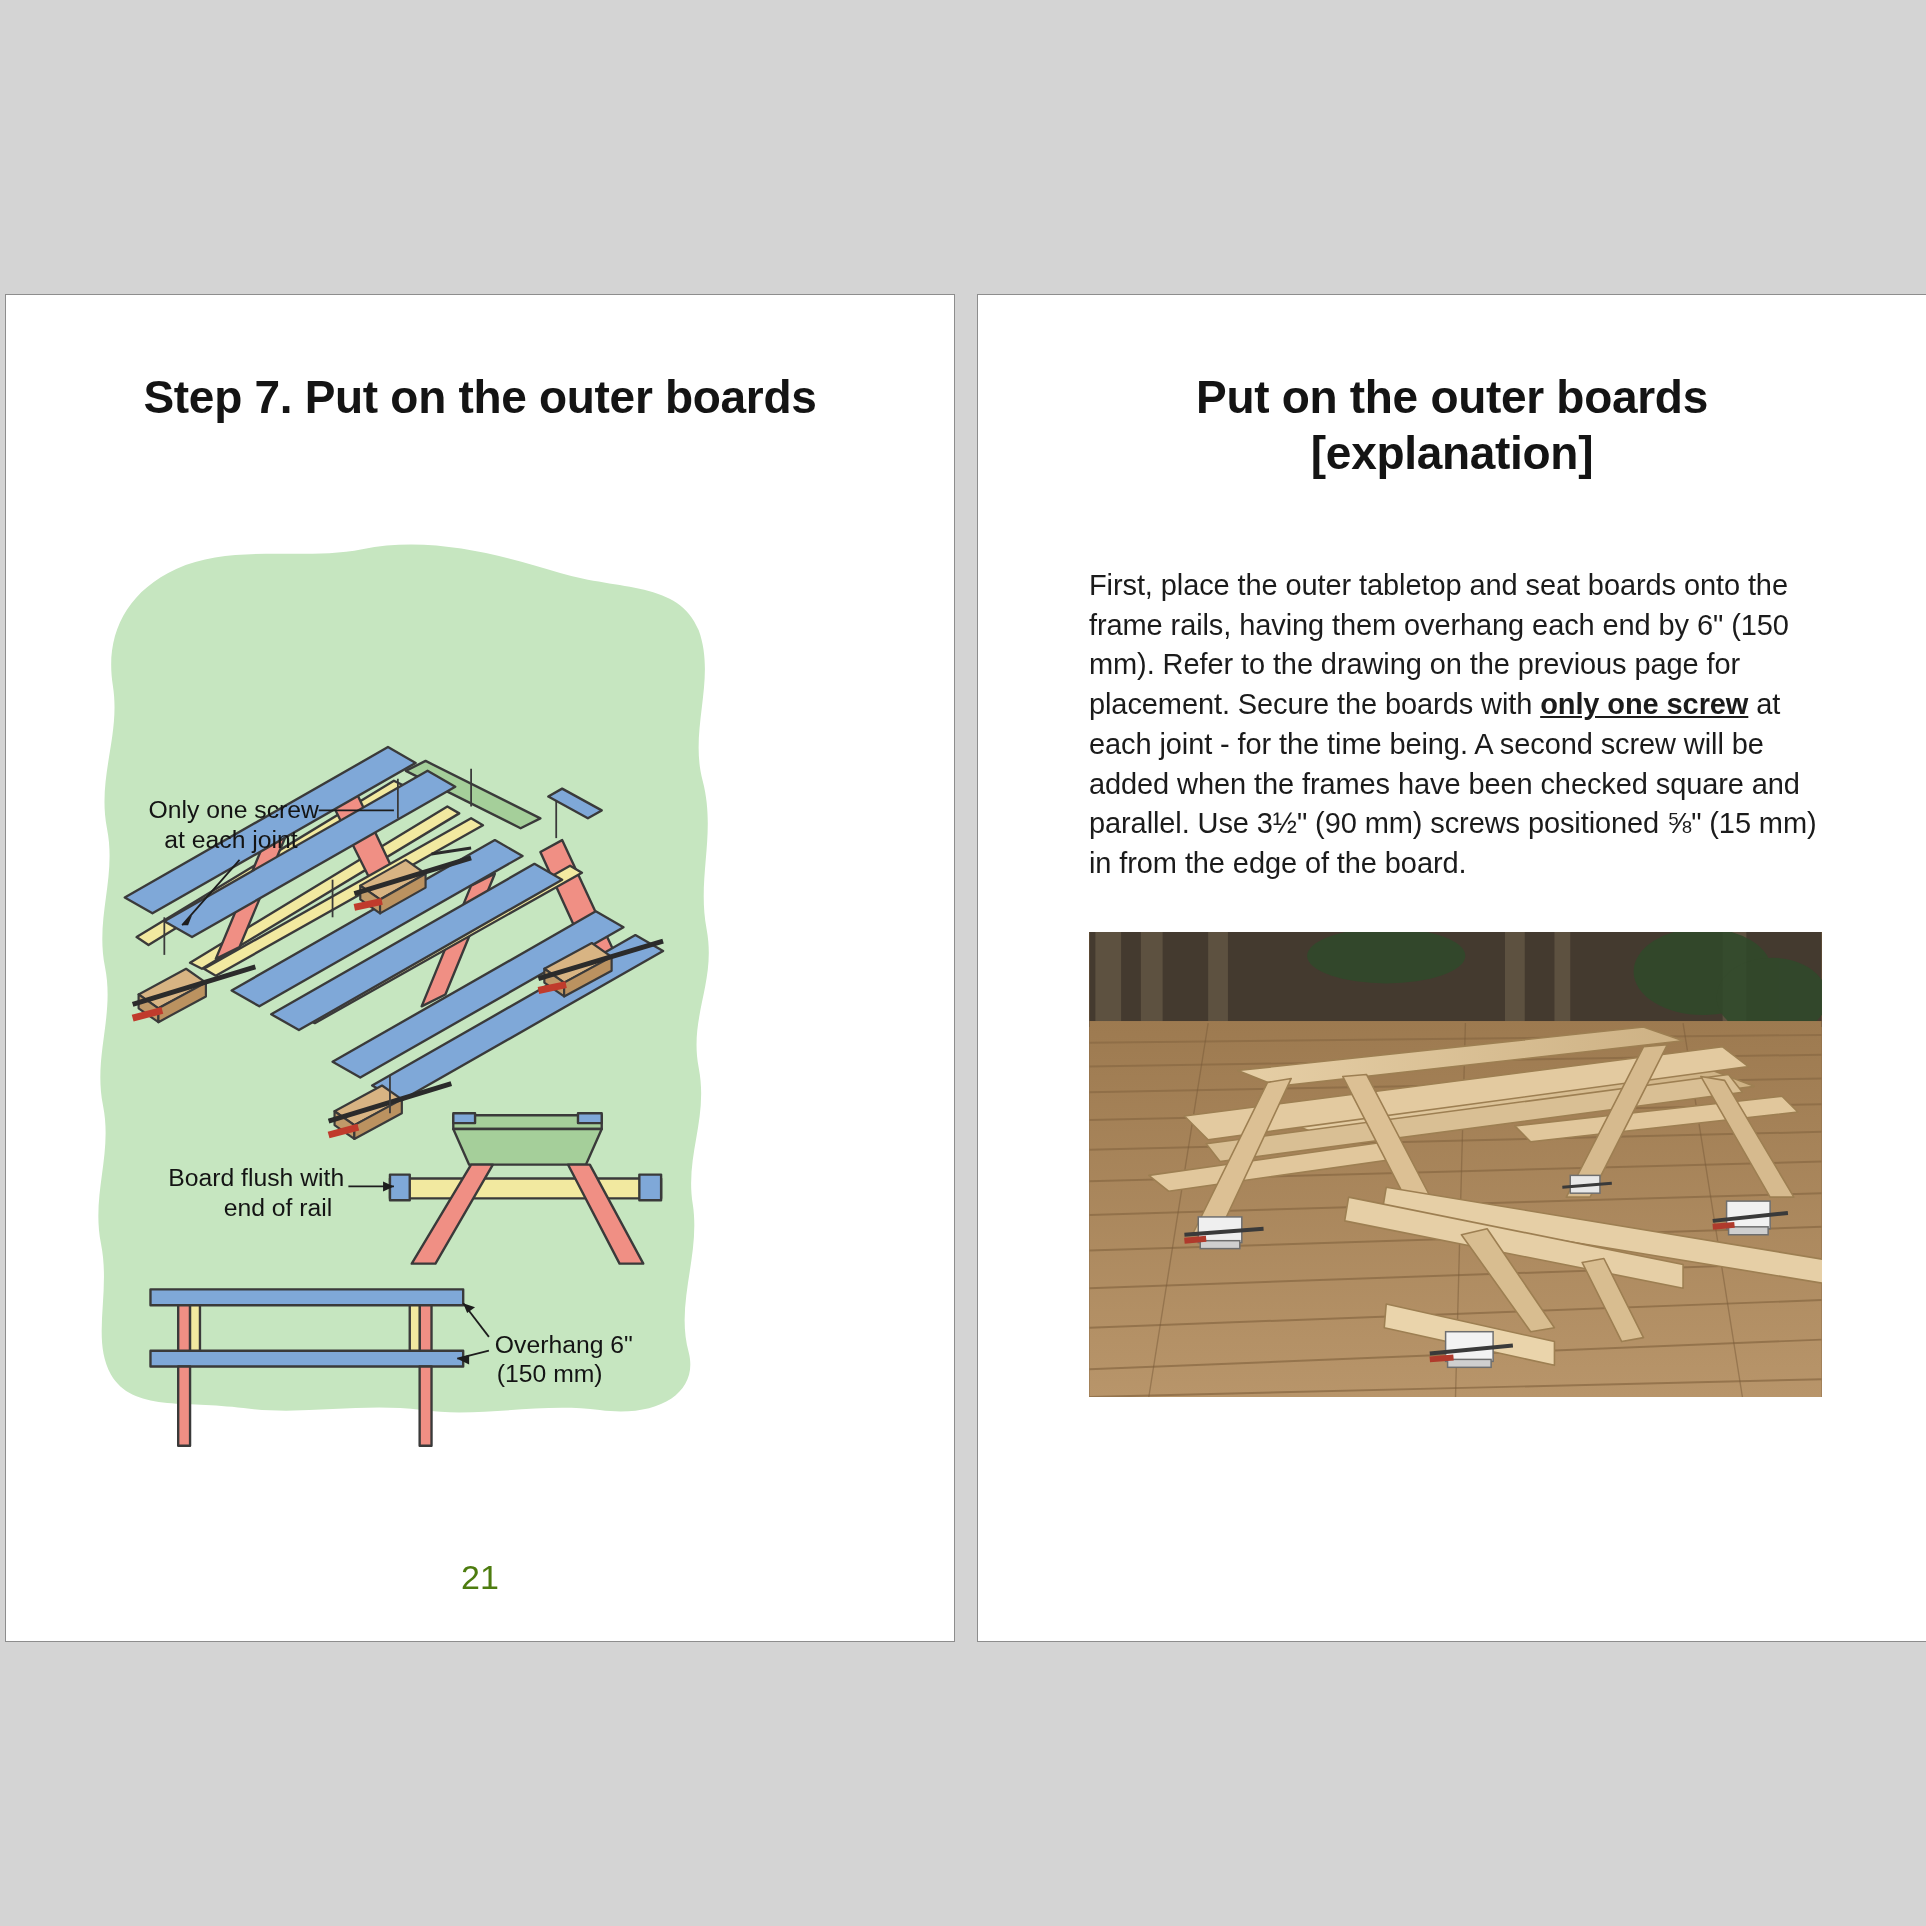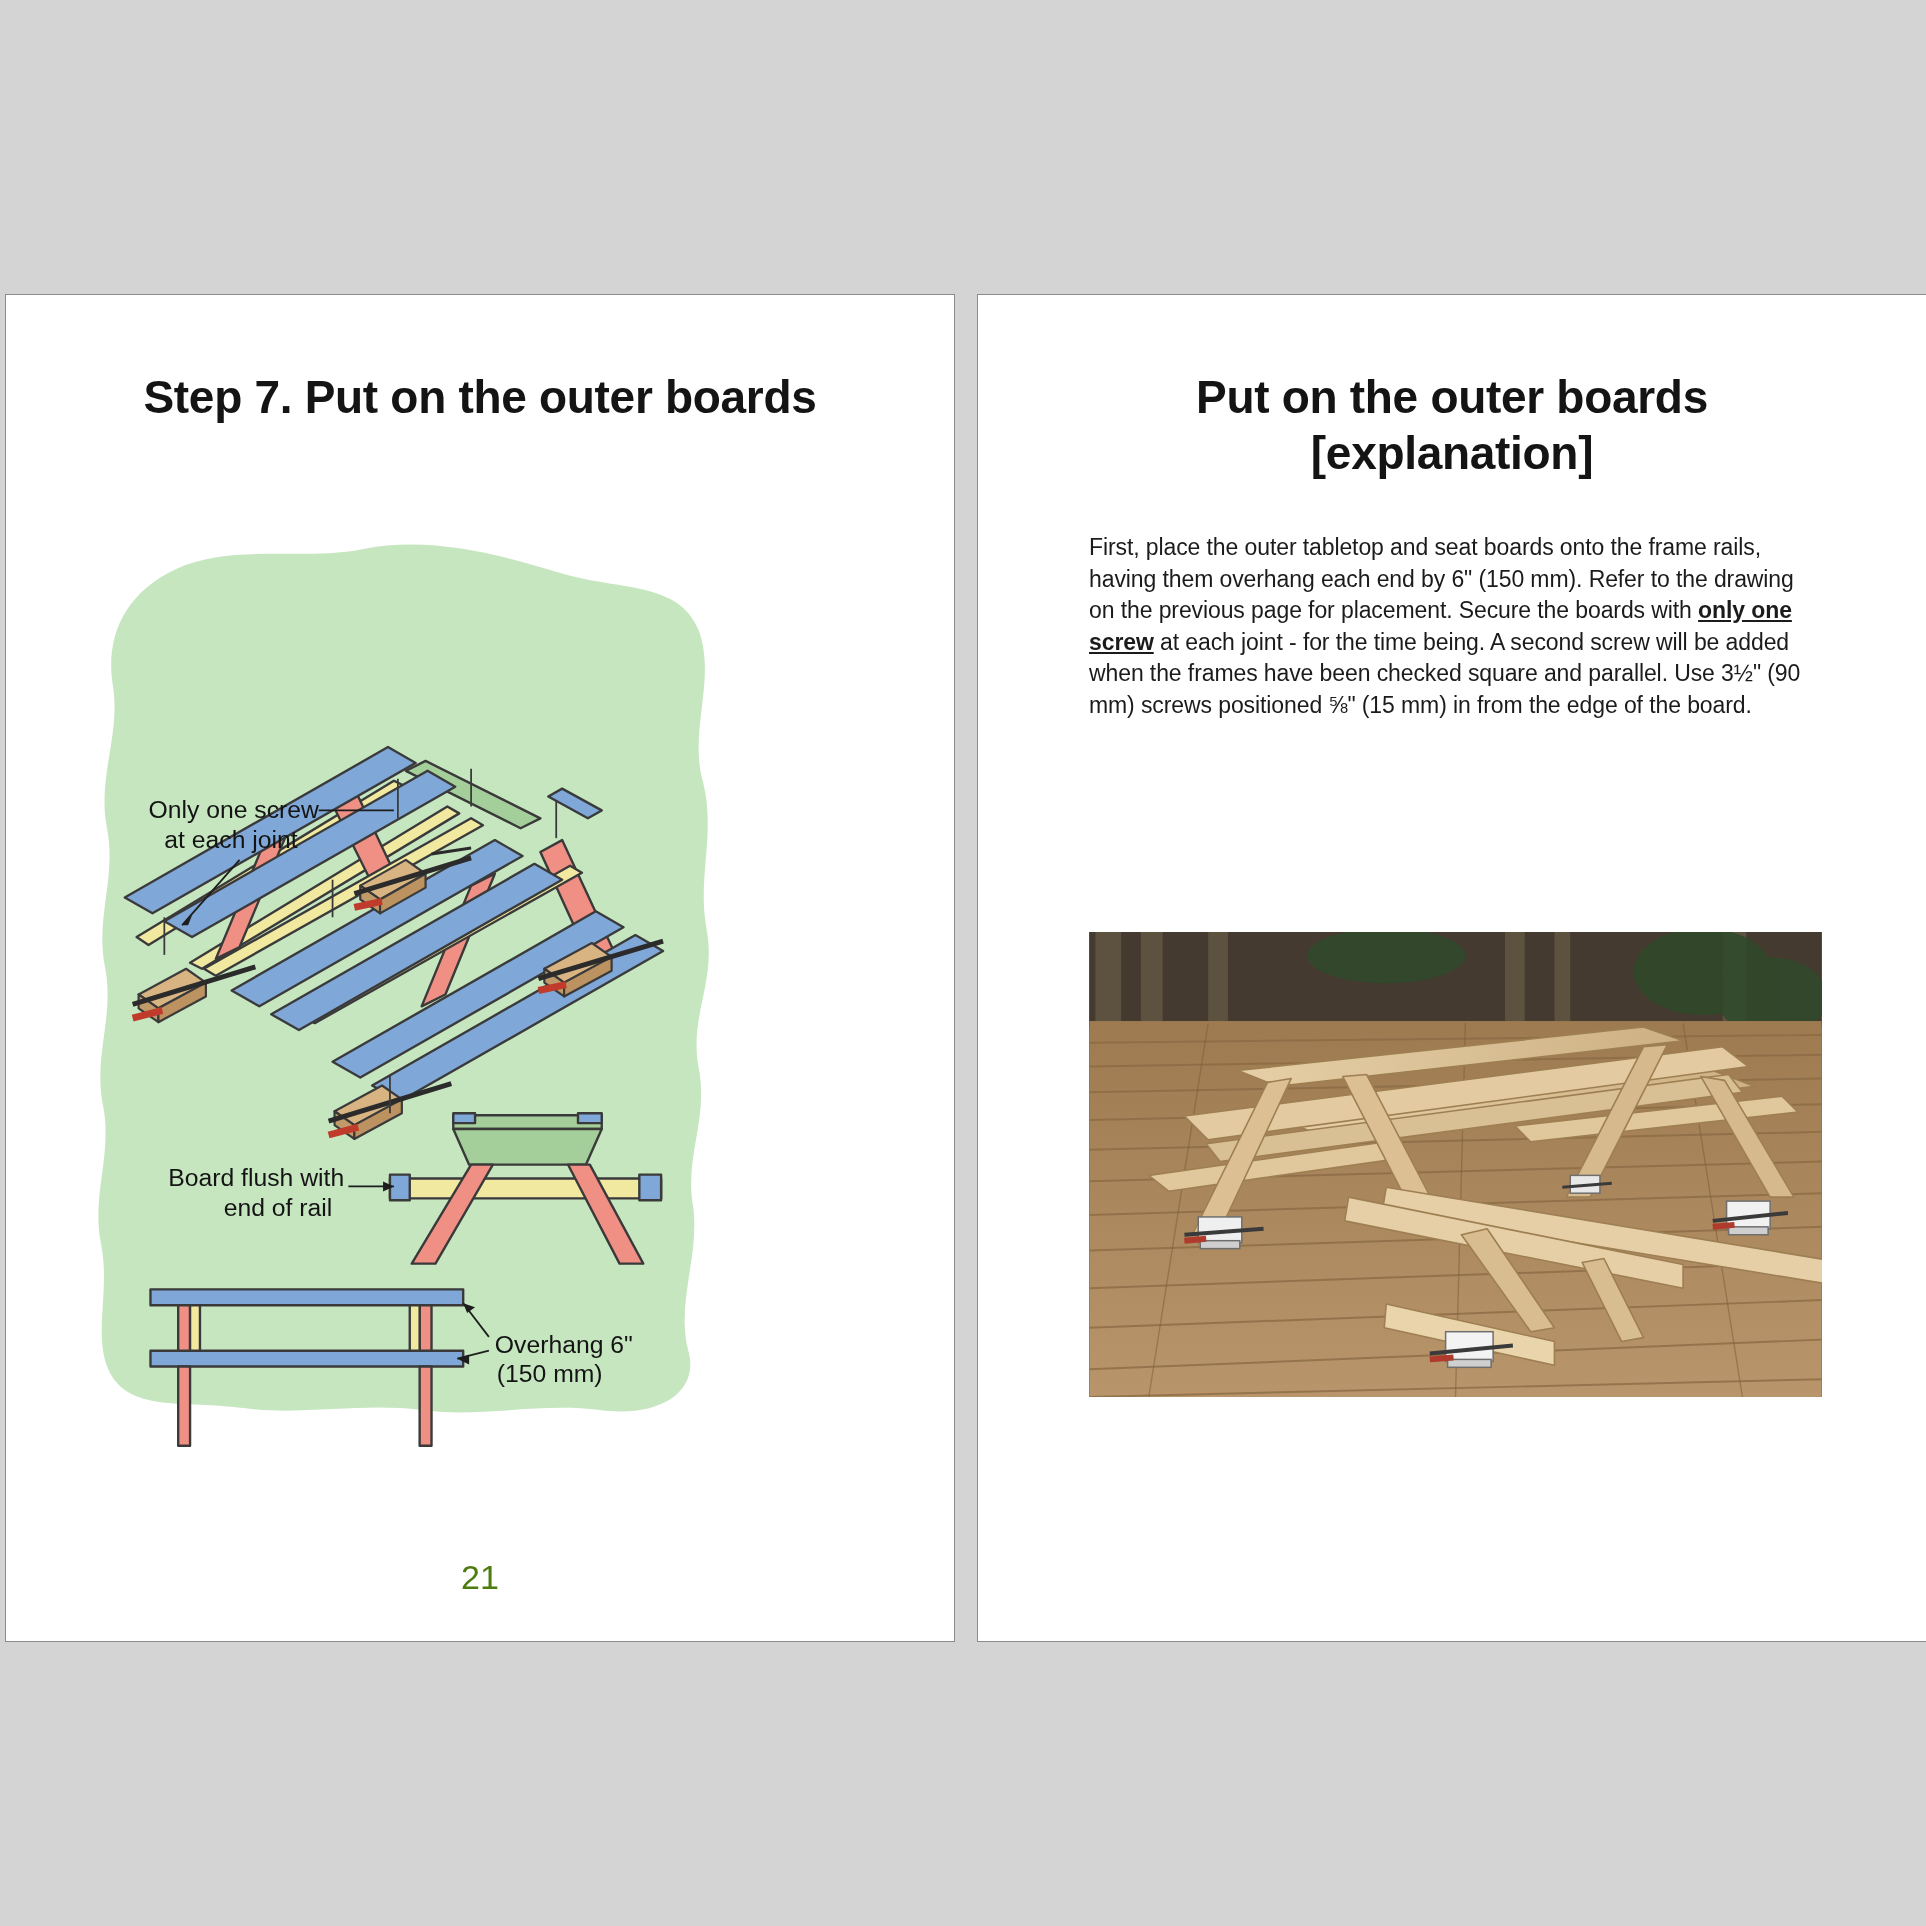--- a/index.html
+++ b/index.html
@@ -58,23 +58,23 @@
     top: 226px;
     width: 950px;
     height: 941px;
   }
   .figure-wrap svg { display: block; }
 
   
   .body-text {
     position: absolute;
     left: 111px;
-    top: 214px;
+    top: 242px;
     width: 733px;
-    font-size: 23px;
+    font-size: 29px;
     line-height: 1.37;
     color: #1b1b1b;
     font-family: "Liberation Sans", sans-serif;
     letter-spacing: -0.1px;
   }
   .body-text b {
     font-weight: bold;
     text-decoration: underline;
   }
   .photo {

